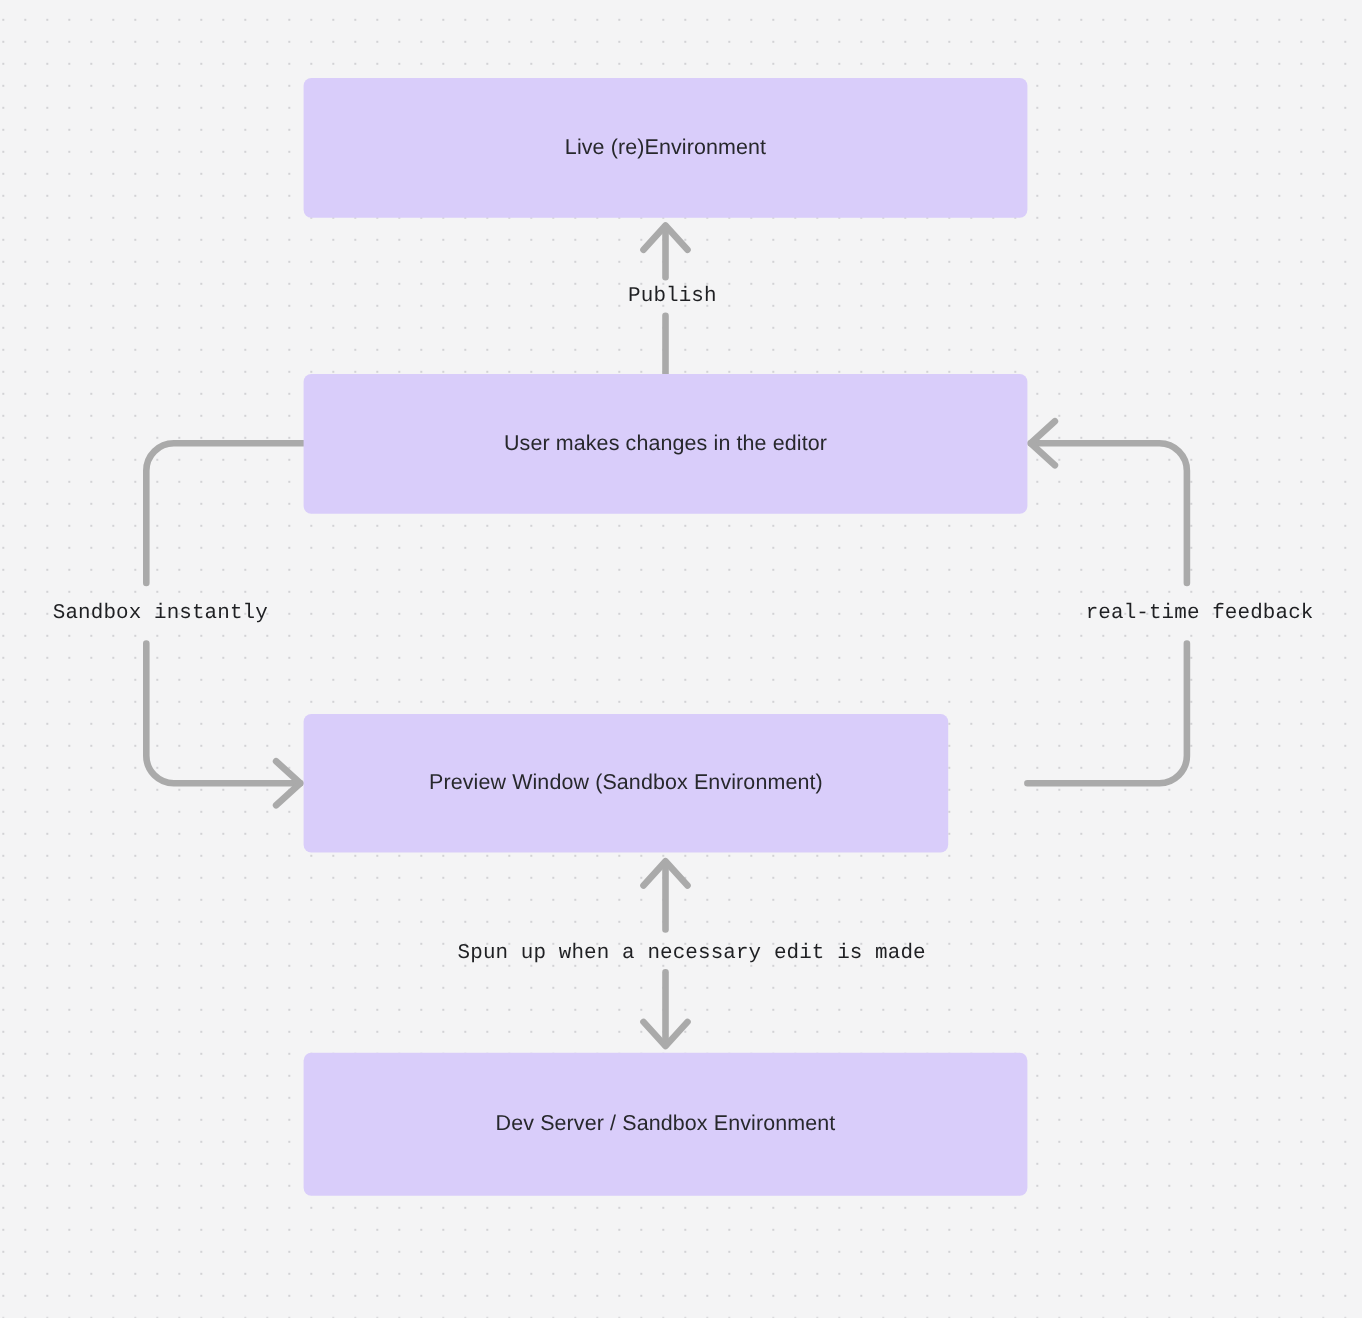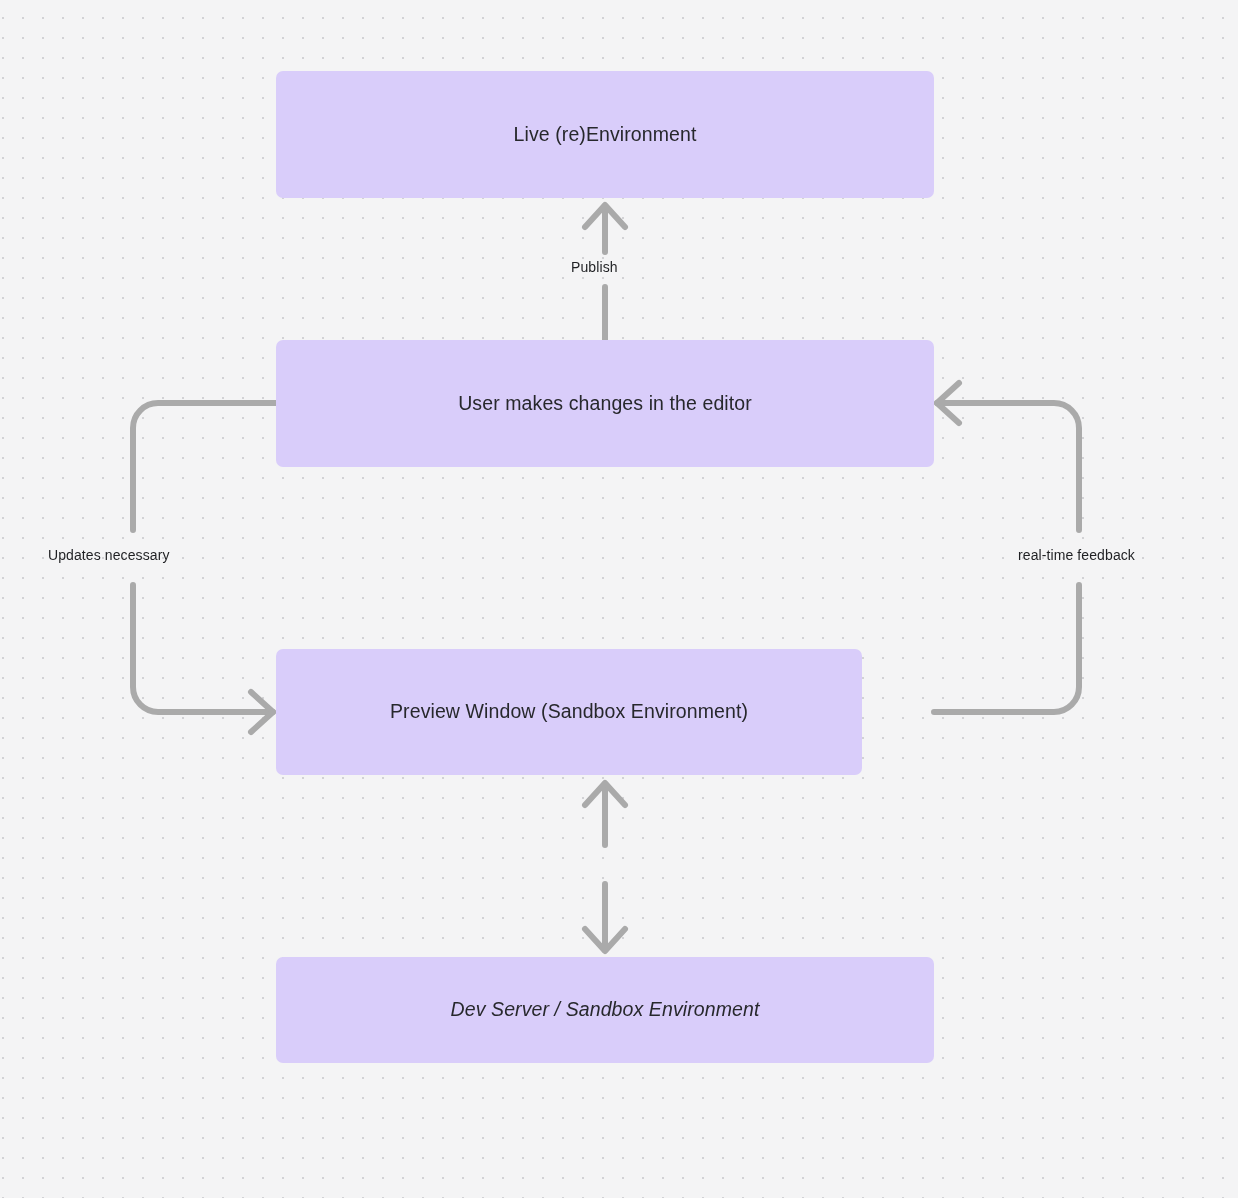--- a/index.html
+++ b/index.html
@@ -45,34 +45,35 @@
     line-height: 1.3;
     text-align: center;
   }
   .node-label {
     display: block;
     padding: 0 16px;
   }
   .edge-label {
     position: absolute;
     color: #1f2023;
-    font-size: 14px;
+    font-size: 19px;
     letter-spacing: 0.1px;
     white-space: nowrap;
     line-height: 1;
+    font-family: Liberation Mono, monospace;
   }
   
   #node-deploy   { left: 276px; top: 71px;  width: 658px; height: 127px; }
   #node-editor   { left: 276px; top: 340px; width: 658px; height: 127px; }
   #node-preview  { left: 276px; top: 649px; width: 586px; height: 126px; }
-  #node-devserver{ left: 276px; top: 957px; width: 658px; height: 106px; font-style: italic; }
+  #node-devserver{ left: 276px; top: 957px; width: 658px; height: 130px; }
   
   #label-publish      { left: 571px; top: 260px; }
   #label-updates      { left: 48px;  top: 548px; }
-  #label-realtime     { left: 1018px; top: 548px; }
+  #label-realtime     { left: 987px; top: 548px; }
   #label-spunup       { left: 416px; top: 857px; }
 </style>
 </head>
 <body>
 
 <div id="canvas">
 
   <svg class="edges" viewBox="0 0 1238 1198" width="1238" height="1198" xmlns="http://www.w3.org/2000/svg">
     <g fill="none" stroke="#aaaaaa" stroke-width="6" stroke-linecap="round" stroke-linejoin="round">
 
@@ -115,18 +116,19 @@
   <div class="node" id="node-preview">
     <span class="node-label">Preview Window (Sandbox Environment)</span>
   </div>
 
   <div class="node" id="node-devserver">
     <span class="node-label">Dev Server / Sandbox Environment</span>
   </div>
 
   <div class="edge-label" id="label-publish">Publish</div>
 
-  <div class="edge-label" id="label-updates">Updates necessary</div>
+  <div class="edge-label" id="label-updates">Sandbox instantly</div>
 
   <div class="edge-label" id="label-realtime">real-time feedback</div>
 
+  <div class="edge-label" id="label-spunup">Spun up when a necessary edit is made</div>
 
 </div>
 
 </body></html>

